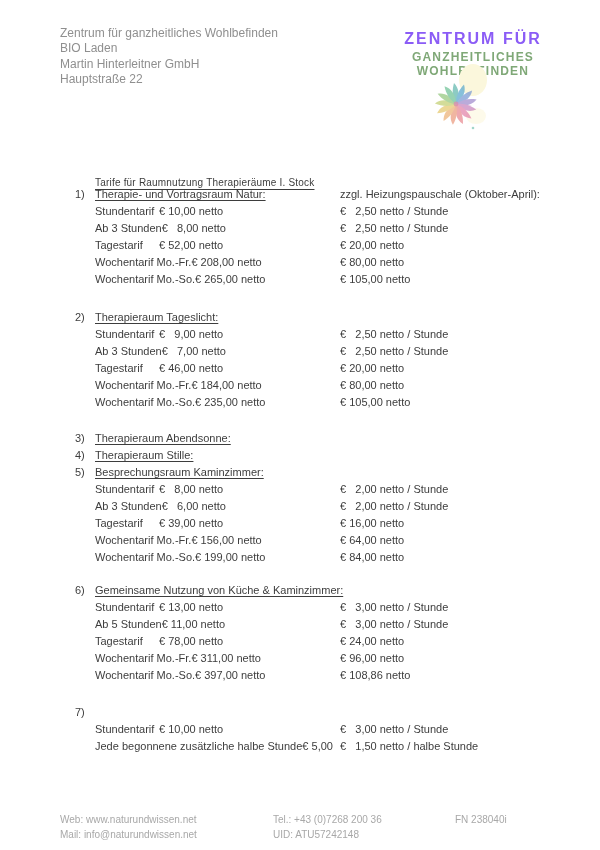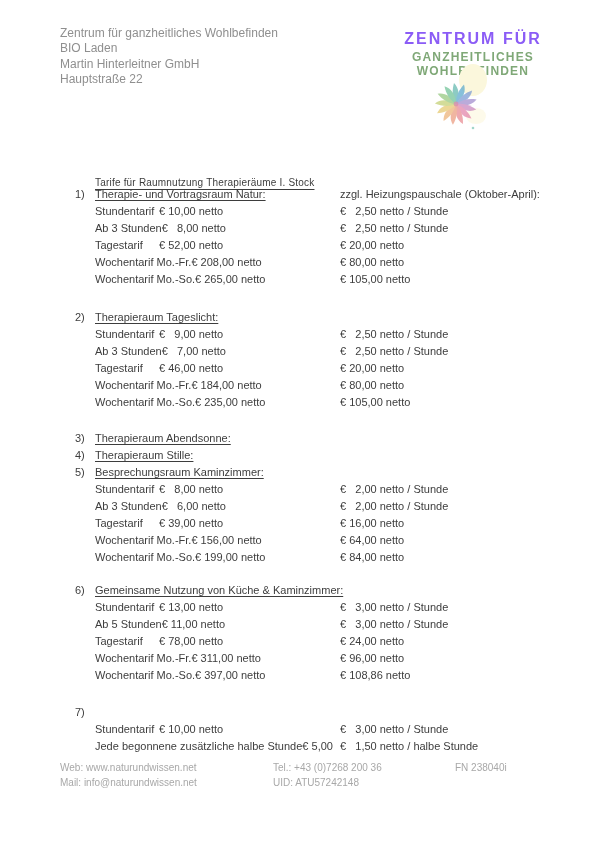--- a/index.html
+++ b/index.html
@@ -25,21 +25,21 @@
   .left { min-width:245px; flex:none; display:flex; }
   .label { min-width:64px; white-space:pre; }
   .price, .surcharge { white-space:pre; }
   .heading { min-width:245px; flex:none; text-decoration:underline; text-underline-offset:2px; white-space:nowrap; }
   .right-header { text-underline-offset:2px; white-space:nowrap; }
   .section-1 { margin-bottom:21px; }
   .section-2 { margin-bottom:19px; }
   .section-5 { margin-bottom:16px; }
   .section-6 { margin-bottom:20px; }
   
-  .footer-col { position:absolute; top:760px; font-size:10px; line-height:15px; color:#a8a8a8; }
+  .footer-col { position:absolute; top:812px; font-size:10px; line-height:15px; color:#a8a8a8; }
   .footer-web { left:60px; }
   .footer-tel { left:273px; }
   .footer-fn  { left:455px; }
 </style>
 </head>
 <body>
 
 <div class="page">
 
   <div class="address">

